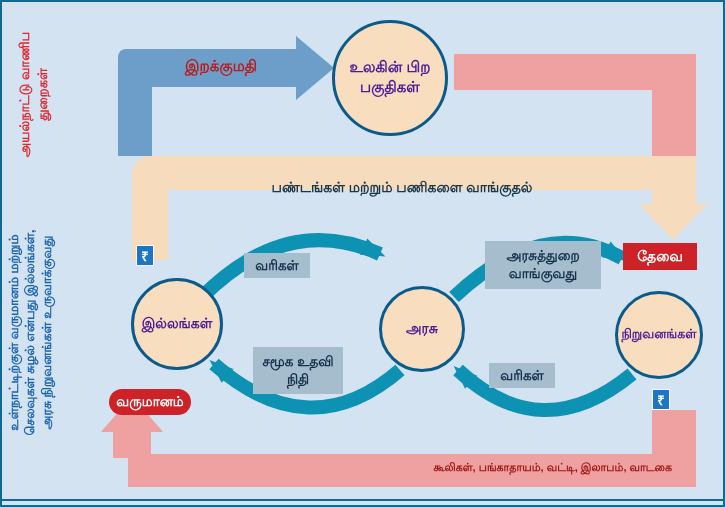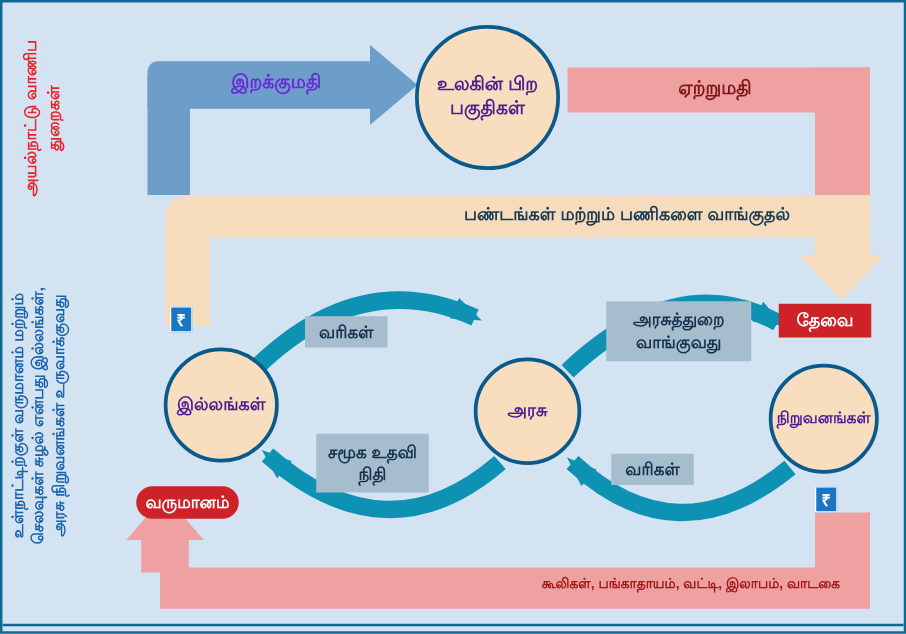--- a/index.html
+++ b/index.html
@@ -41,35 +41,35 @@
   }
 
   
   .band { position: absolute; }
   .imp-h { left: 116px; top: 47px; width: 178px; height: 38px; background: var(--blue-arrow, #6d9ec9); border-radius: 8px 0 0 0; }
   .imp-v { left: 116px; top: 60px; width: 34px; height: 94px; background: var(--blue-arrow, #6d9ec9); }
   .imp-head { left: 294px; top: 34px; width: 0; height: 0;
     border-top: 32px solid transparent; border-bottom: 32px solid transparent;
     border-left: 38px solid var(--blue-arrow, #6d9ec9); }
   .imp-label { left: 146px; top: 55px; width: 146px; text-align: center;
-    color: #6d28d9; font-weight: bold; font-size: 15px; }
+    color: #b91c1c; font-weight: bold; font-size: 15px; }
 
   .exp-h { left: 452px; top: 52px; width: 242px; height: 36px; background: var(--pink-arrow, #efa0a0); }
   .exp-v { left: 650px; top: 52px; width: 44px; height: 102px; background: var(--pink-arrow, #efa0a0); }
   .exp-label { left: 470px; top: 60px; width: 200px; text-align: center;
     color: #7c1717; font-weight: bold; font-size: 15px; }
 
   .goods-h { left: 130px; top: 154px; width: 564px; height: 34px;
     background: var(--peach-band, #f6dcbd); border-top-left-radius: 18px; }
   .goods-vl { left: 130px; top: 170px; width: 36px; height: 88px; background: var(--peach-band, #f6dcbd); }
   .goods-vr { left: 650px; top: 188px; width: 44px; height: 14px; background: var(--peach-band, #f6dcbd); }
   .goods-head { left: 637px; top: 202px; width: 0; height: 0;
     border-left: 34px solid transparent; border-right: 34px solid transparent;
     border-top: 36px solid var(--peach-band, #f6dcbd); }
-  .goods-label { left: 170px; top: 161px; width: 460px; text-align: right;
+  .goods-label { left: 170px; top: 177px; width: 460px; text-align: center;
     color: #17384f; font-weight: bold; font-size: 14px; }
 
   .inc-h { left: 126px; top: 452px; width: 568px; height: 33px; background: var(--pink-arrow, #efa0a0); }
   .inc-vr { left: 650px; top: 408px; width: 44px; height: 48px; background: var(--pink-arrow, #efa0a0); }
   .inc-vl { left: 111px; top: 428px; width: 38px; height: 28px; background: var(--pink-arrow, #efa0a0); }
   .inc-head { left: 99px; top: 394px; width: 0; height: 0;
     border-left: 31px solid transparent; border-right: 31px solid transparent;
     border-bottom: 36px solid var(--pink-arrow, #efa0a0); }
   .inc-label { left: 150px; top: 459px; width: 520px; text-align: right;
     color: #a01818; font-weight: bold; font-size: 11px; }
@@ -139,21 +139,20 @@
     <div>அரசு நிறுவனங்கள் உருவாக்குவது</div>
   </div>
 
   <div class="band imp-v"></div>
   <div class="band imp-h"></div>
   <div class="band imp-head"></div>
   <div class="band imp-label">இறக்குமதி</div>
 
   <div class="band exp-h"></div>
   <div class="band exp-v"></div>
-  <div class="band exp-label">ஏற்றுமதி</div>
 
   <div class="band goods-vl"></div>
   <div class="band goods-h"></div>
   <div class="band goods-vr"></div>
   <div class="band goods-head"></div>
   <div class="band goods-label">பண்டங்கள் மற்றும் பணிகளை வாங்குதல்</div>
 
   <div class="band inc-vr"></div>
   <div class="band inc-h"></div>
   <div class="band inc-vl"></div>

